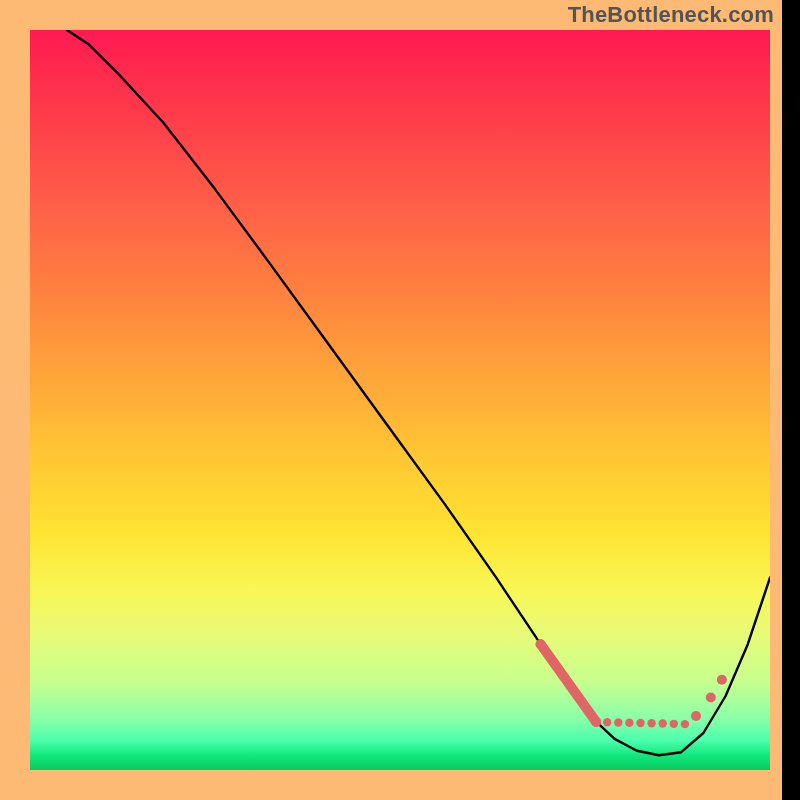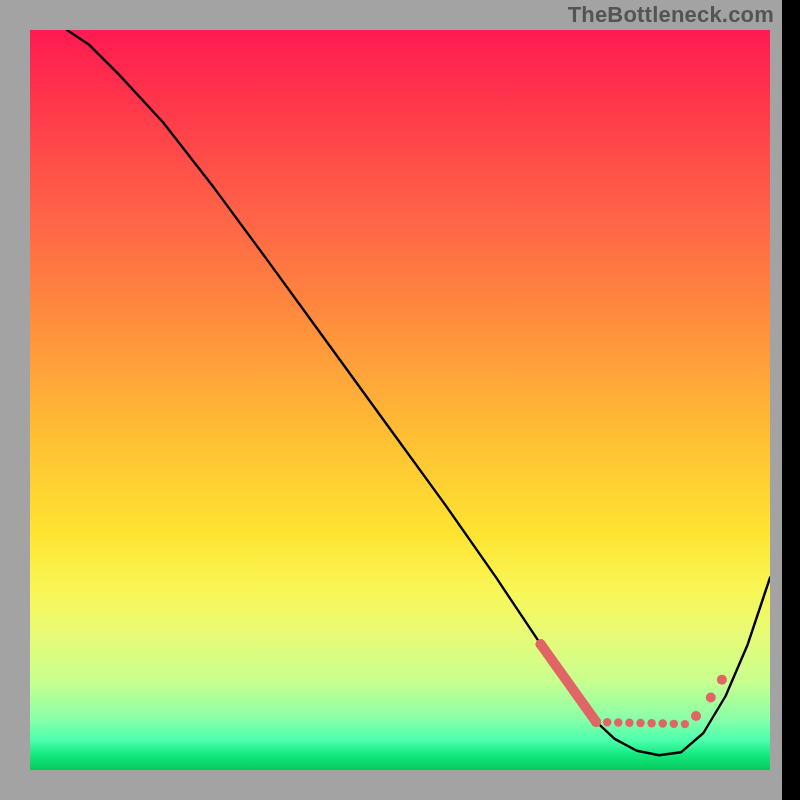--- a/index.html
+++ b/index.html
@@ -8,21 +8,21 @@
     width: 800px;
     height: 800px;
     background: #000;
     overflow: hidden;
     font-family: Arial, Helvetica, sans-serif;
   }
   .frame {
     position: relative;
     width: 782px;
     height: 800px;
-    background: #a3a3a3;
+    background: #fdba74;
   }
   .watermark {
     position: absolute;
     top: 2px;
     right: 8px;
     color: #545454;
     font-size: 22px;
     font-weight: 600;
     letter-spacing: 0.2px;
     z-index: 30;

